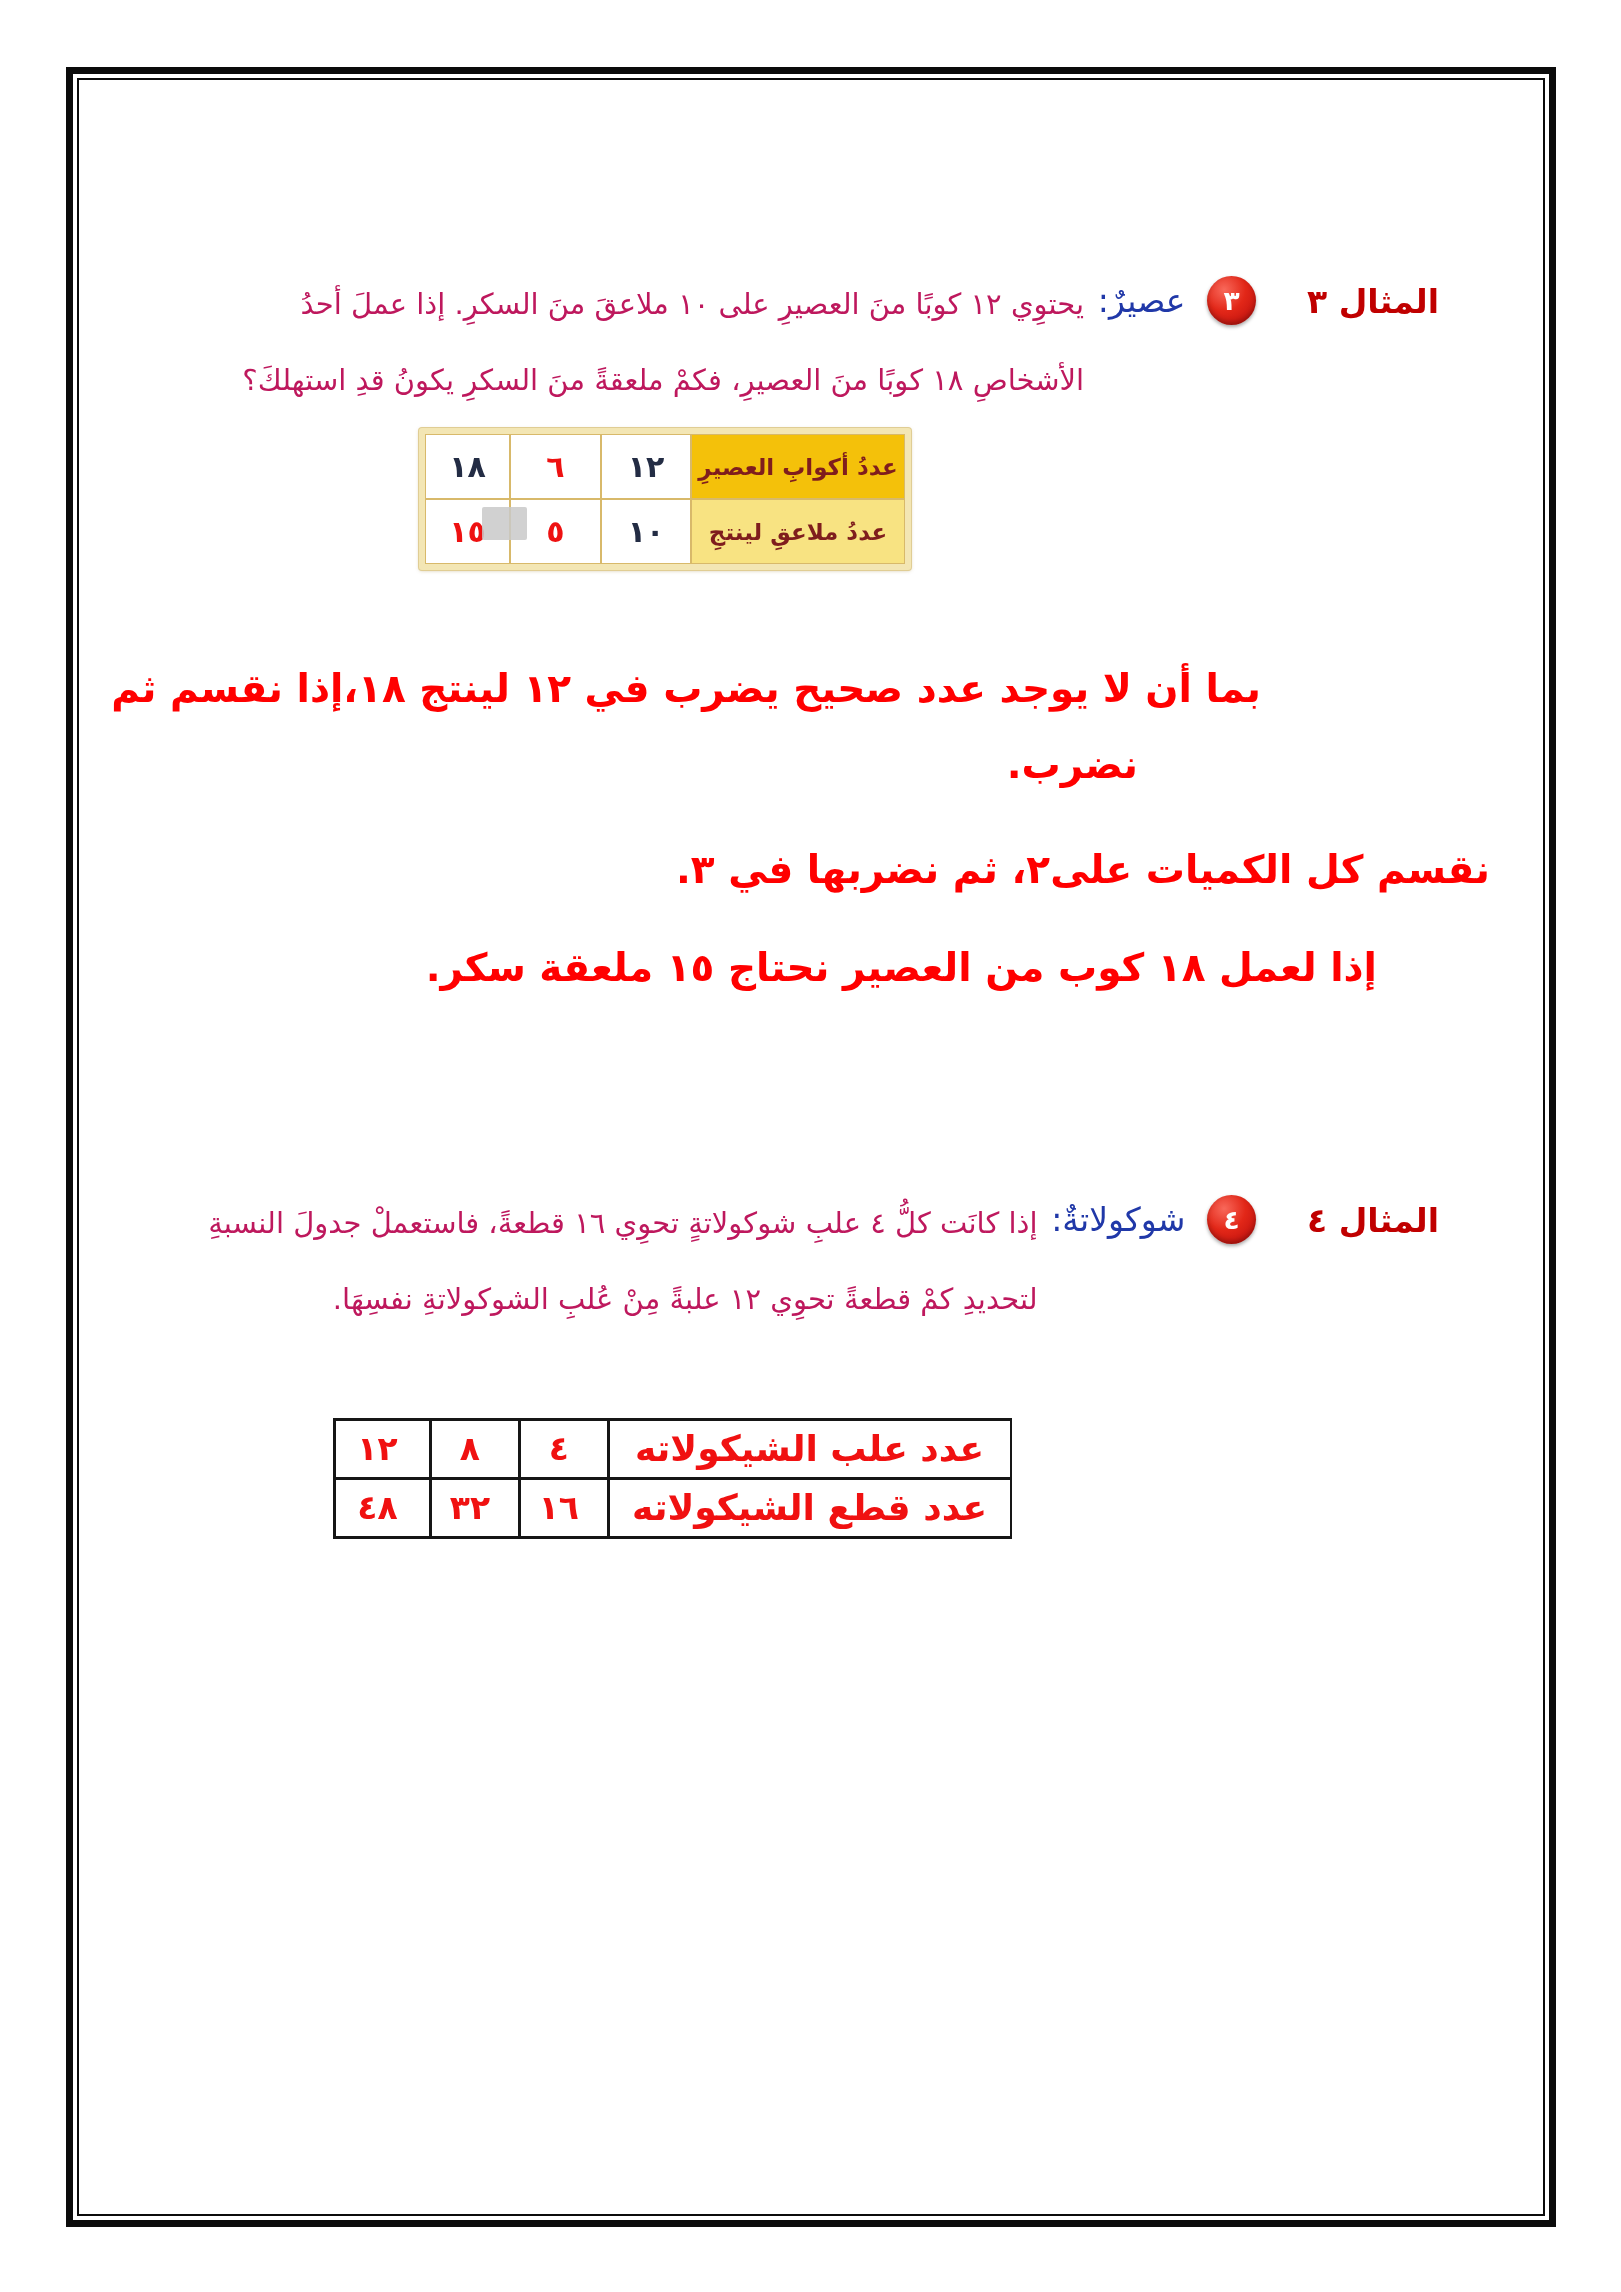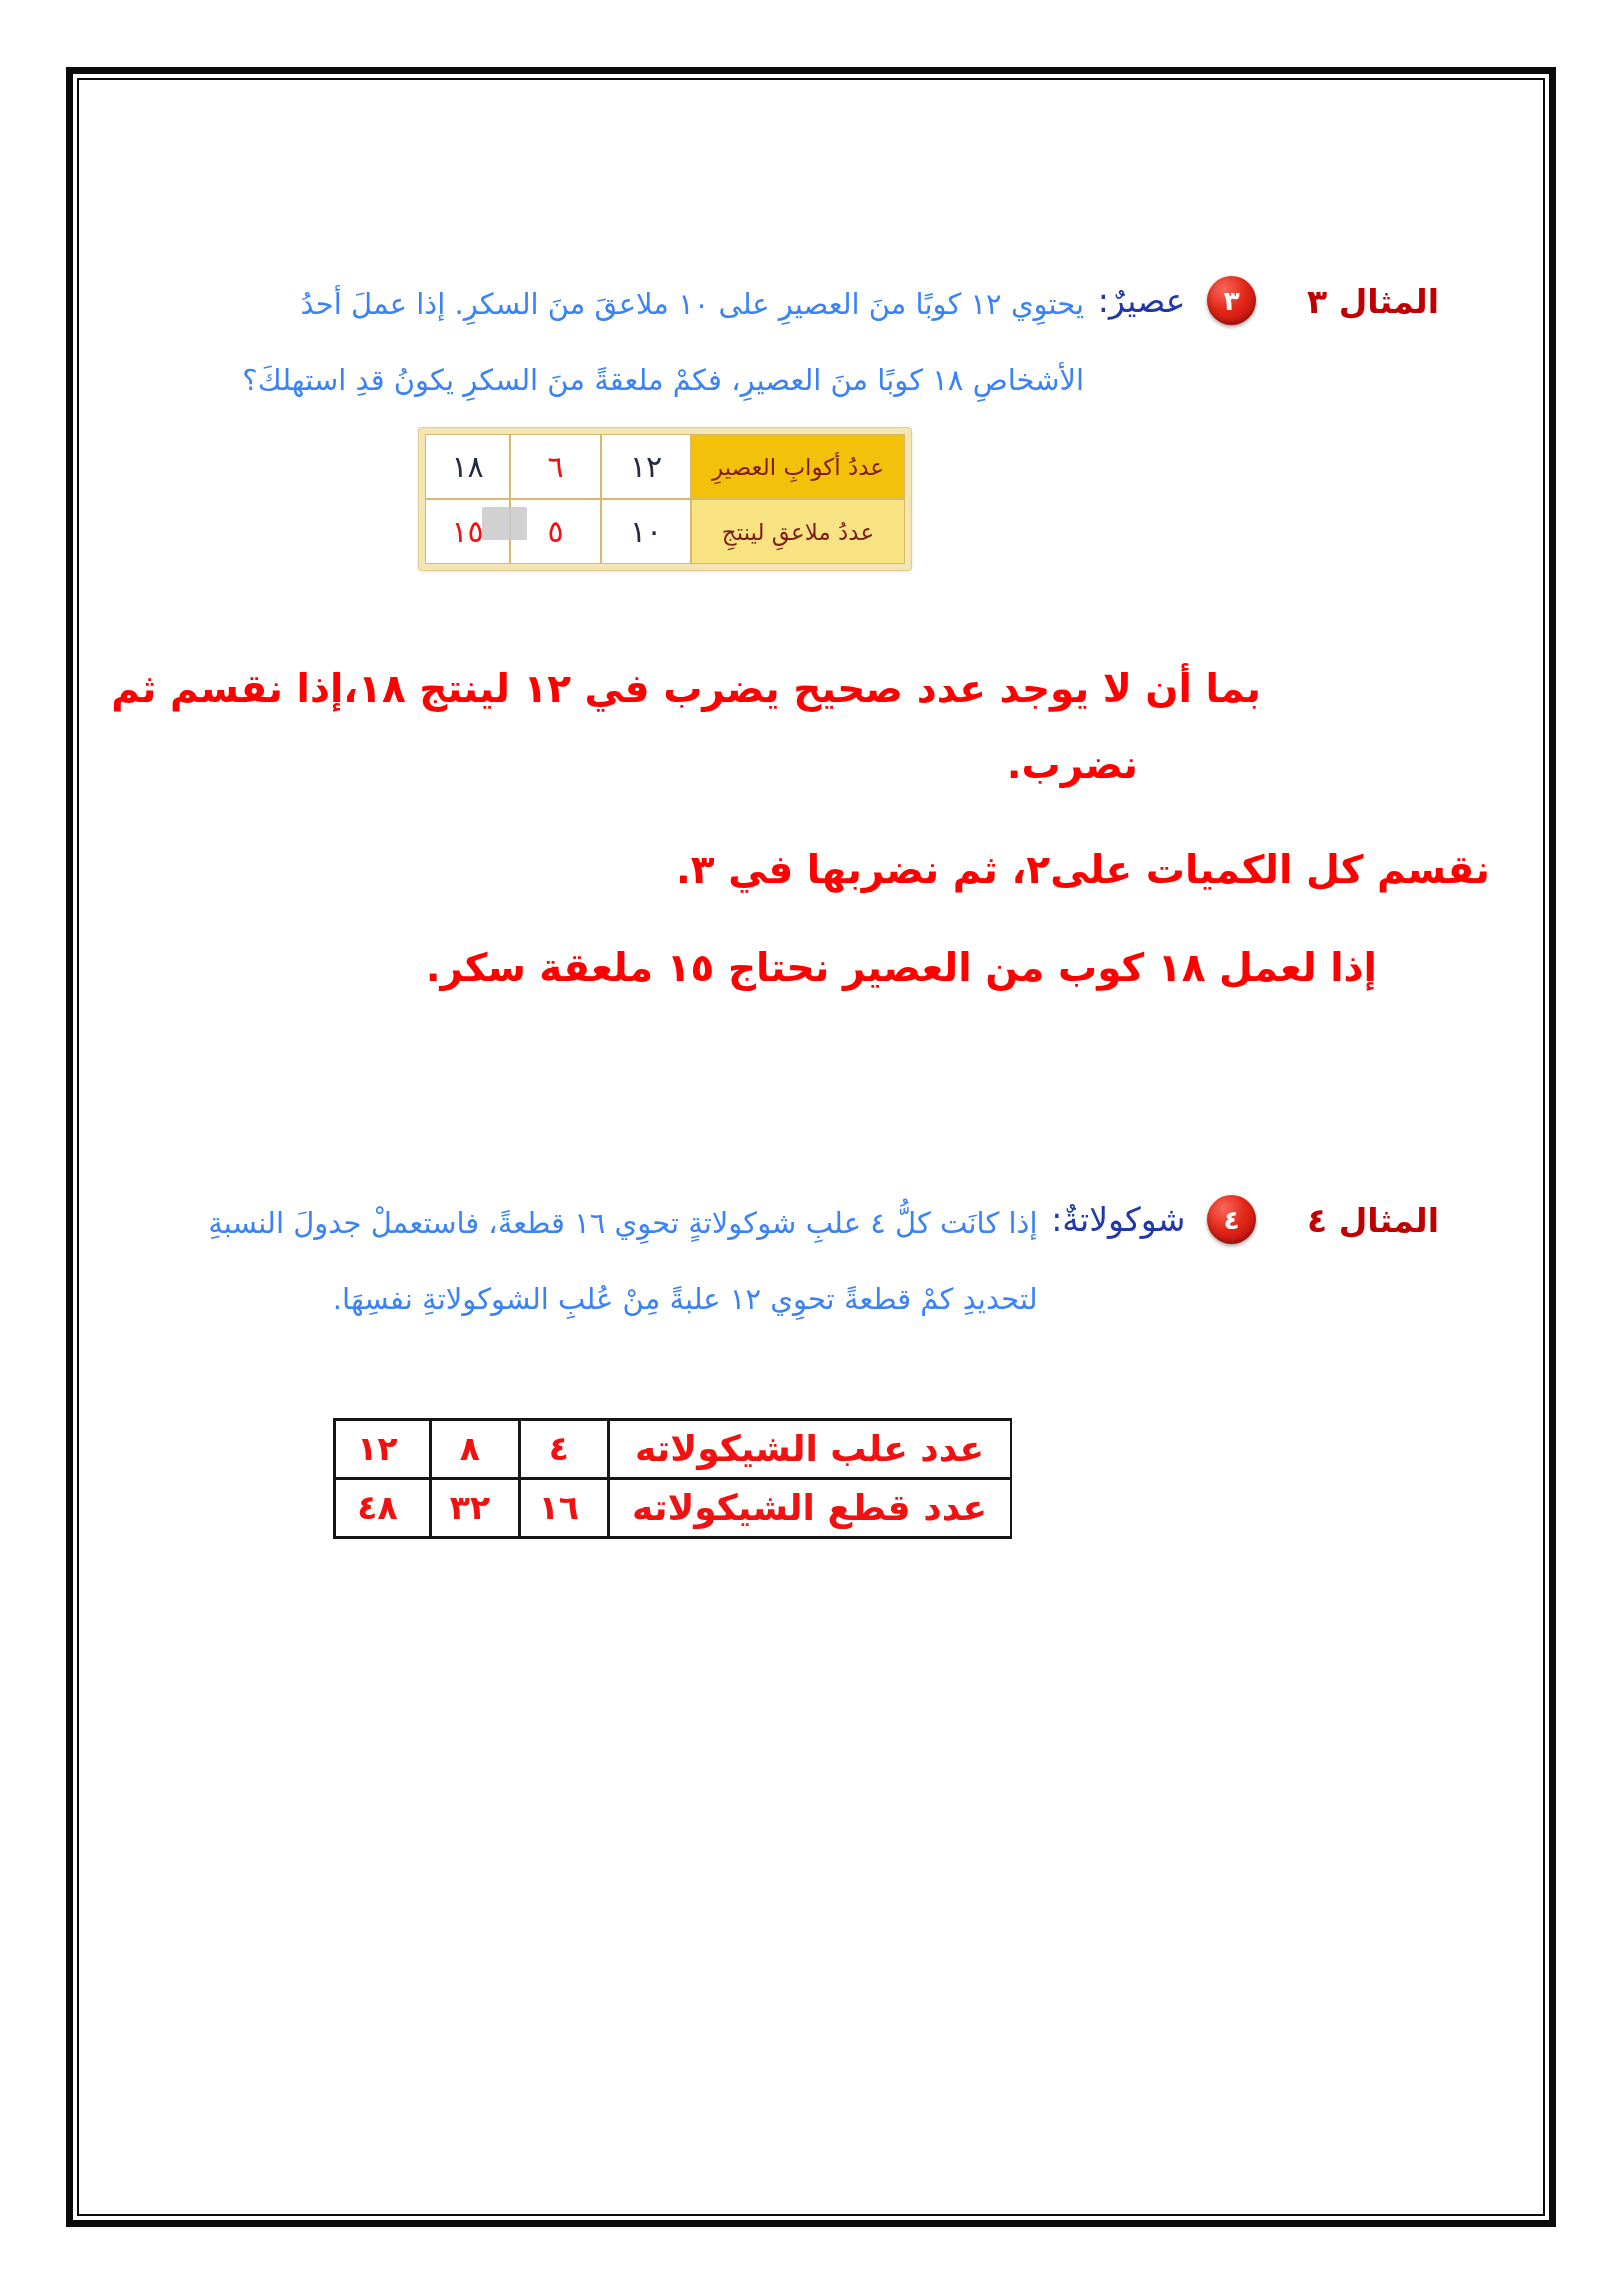--- a/index.html
+++ b/index.html
@@ -12,30 +12,30 @@
 
   
   .example-row{position:absolute;display:flex;direction:rtl;align-items:flex-start;}
   .example-label{font-size:33px;line-height:43px;font-weight:bold;color:#c00000;margin-top:13.7px;white-space:nowrap;}
   .badge{width:49px;height:49px;border-radius:50%;
          background:radial-gradient(circle at 35% 28%, #f8685a 0%, #e22718 45%, #b50b0b 100%);
          color:#ffffff;display:flex;align-items:center;justify-content:center;
          font-size:26.5px;font-weight:bold;margin-top:9.8px;margin-right:51px;margin-left:21.6px;
          box-shadow:0 2px 3.9px rgba(0,0,0,.35), inset 0 -2.9px 4.9px rgba(0,0,0,.25);}
   .keyword{font-size:33px;line-height:45px;font-weight:normal;color:#2038a8;margin-top:11.8px;margin-left:13.7px;white-space:nowrap;}
-  .example-text{width:833px;text-align:right;font-size:29px;color:#3b82f6;}
+  .example-text{width:833px;text-align:right;font-size:29px;color:#be185d;}
   .ex-line{line-height:76px;white-space:nowrap;}
 
   
   .juice-table{position:absolute;left:346px;top:354px;direction:rtl;
                display:grid;grid-template-columns:214px 90px 91px 85px;grid-auto-rows:65px;
                border:6.9px solid #f3e6b4;background:#ffffff;border-radius:2.9px;
                box-shadow:0 0 0 1px #e0cd94, 0 1px 3.9px rgba(150,120,40,.35);}
   .jt-cell{border:1.5px solid #d8b96a;display:flex;align-items:center;justify-content:center;
-           font-weight:normal;font-size:30px;background:#ffffff;text-align:center;}
+           font-weight:bold;font-size:30px;background:#ffffff;text-align:center;}
   .jt-header{font-size:23px;color:#7f1d1d;}
   .hdr1{background:#f4c10a;}
   .hdr2{background:#f8e382;}
   .dark{color:#232c44;}
   .red{color:#ee1111;}
   .smudge{position:absolute;left:57px;top:73px;width:45px;height:33px;background:#c9c9c9;opacity:.85;border-radius:2px;}
 
   
   .solution{position:absolute;left:78px;right:59px;top:588px;direction:rtl;
             color:#ff0000;font-weight:bold;font-size:39px;}

